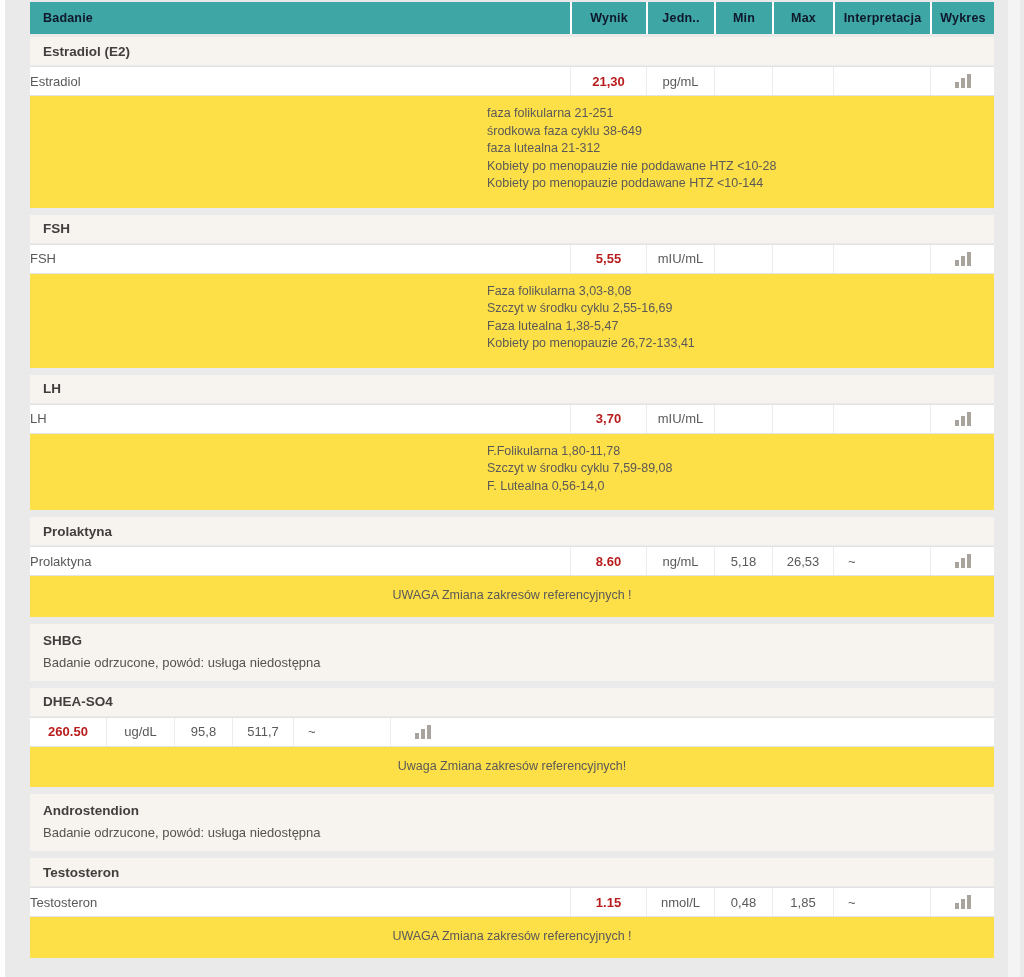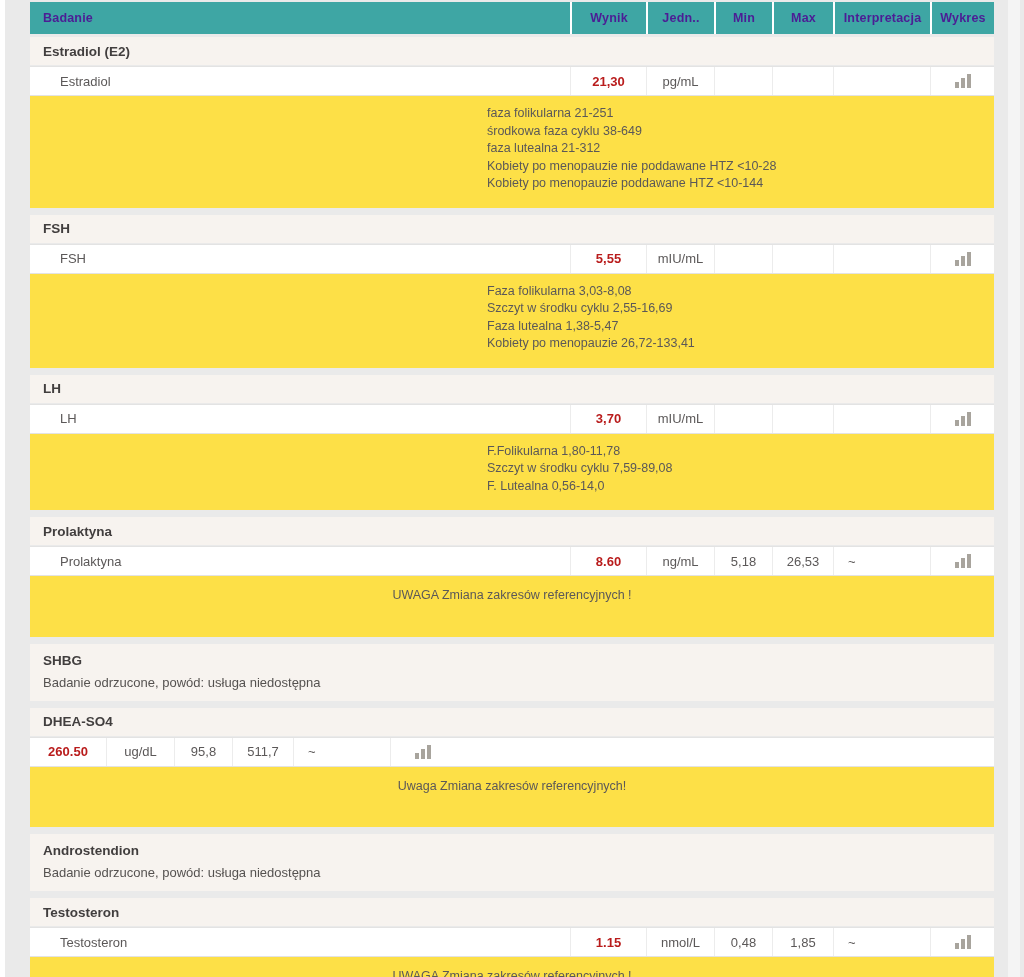--- a/index.html
+++ b/index.html
@@ -6,49 +6,49 @@
     background:#eaeaea;font-family:"Liberation Sans",sans-serif;}
   .left-strip{position:absolute;left:0;top:0;width:5px;height:977px;background:#ffffff;}
   .scroll-strip{position:absolute;right:4px;top:0;width:12px;height:977px;background:#f4f4f4;}
   .container{position:absolute;left:30px;top:2px;width:964px;}
   
   .c0{flex:1;} .c1{width:76px;} .c2{width:68px;} .c3{width:58px;}
   .c4{width:61px;} .c5{width:97px;} .c6{width:64px;}
   *{box-sizing:border-box;}
   
   .thead{display:flex;height:32px;background:#3ea6a4;margin-bottom:3px;}
-  .hcell{display:flex;align-items:center;justify-content:center;color:#4c1d95;
+  .hcell{display:flex;align-items:center;justify-content:center;color:#0f172a;
     font-size:12.5px;font-weight:bold;letter-spacing:.2px;}
   .hcell + .hcell{border-left:2px solid #ffffff;}
   .hcell.c0{justify-content:flex-start;padding-left:13px;}
   
   .section{margin-bottom:7px;}
   .sec-head{background:#f7f3ef;min-height:28px;display:flex;align-items:center;
     padding:0 13px;}
   .sec-title{font-size:13.5px;font-weight:bold;color:#413e3e;}
   .sec-rejected{background:#f7f3ef;padding:6px 13px 10px 13px;}
   .sec-rejected .sec-title{display:block;line-height:17px;margin-top:2px;}
   .reject-msg{display:block;font-size:13px;color:#555250;line-height:17px;margin-top:5px;}
   
   .rrow{display:flex;height:30px;background:#ffffff;border-top:1px solid #e3e3e3;
     border-bottom:1px solid #e3e3e3;margin-top:1px;}
   .rcell{display:flex;align-items:center;justify-content:center;font-size:13px;
     color:#5b5858;}
   .rcell + .rcell{border-left:1px solid #ececec;}
-  .rcell.c0{justify-content:flex-start;padding-left:30px;}
+  .rcell.c0{justify-content:flex-start;}
   .rcell.c1{font-weight:bold;color:#b91c1c;}
   .rcell.c5{justify-content:flex-start;padding-left:14px;}
   
   .chart-btn{display:flex;align-items:flex-end;gap:2px;height:14px;cursor:pointer;}
   .chart-btn .bar{width:4px;background:#a8a49d;display:block;}
   .chart-btn .b1{height:6px;} .chart-btn .b2{height:10px;} .chart-btn .b3{height:14px;}
   
   .notes{background:#fde047;}
   .notes.reference{padding:9px 10px 15px 457px;}
-  .notes.alert{padding:11px 10px 32px 10px;text-align:center;}
+  .notes.alert{padding:11px 10px 12px 10px;text-align:center;}
   .note-line{font-size:12.5px;color:#5b5858;line-height:17.5px;}
 </style>
 </head>
 <body>
 
 <div class="left-strip"></div>
 <div class="scroll-strip"></div>
 
 <div class="container">
   <div class="thead">

